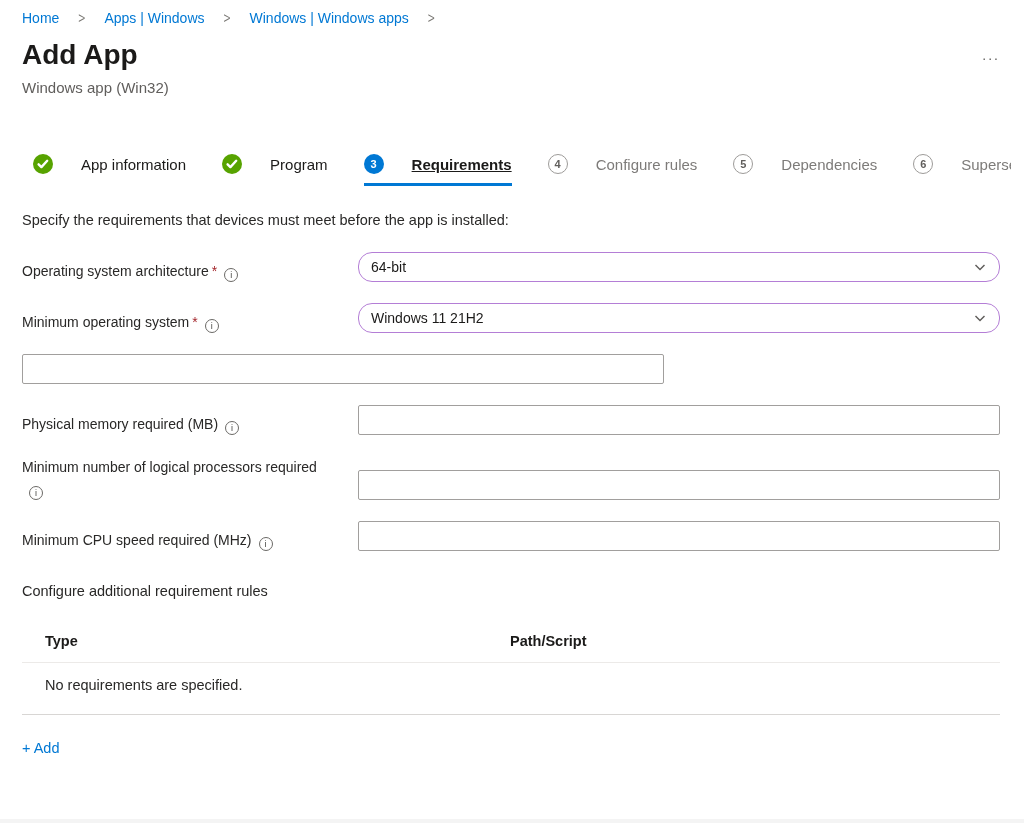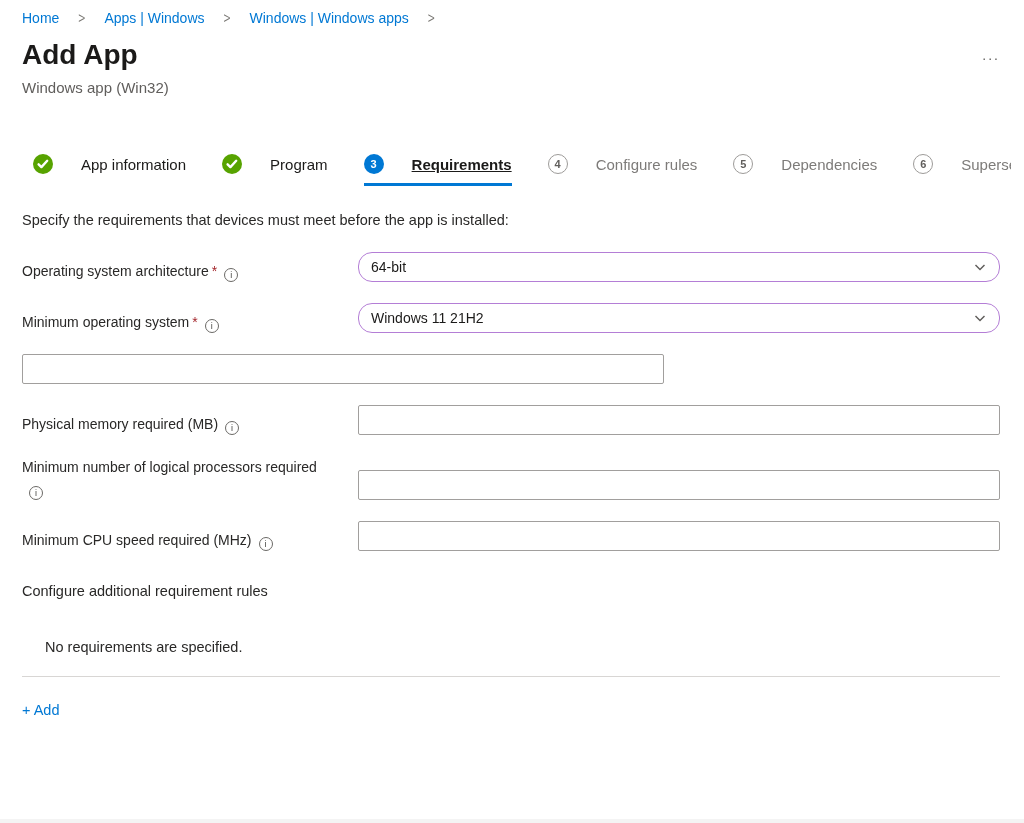--- a/index.html
+++ b/index.html
@@ -198,20 +198,24 @@
         <input type="text" class="textbox" value="" style="">
       </div>
     </div>
 
   </div>
 
   
   <div class="section-title">Configure additional requirement rules</div>
 
   <div class="rules-table">
+    <div class="thead">
+      <div class="col-type">Type</div>
+      <div class="col-path">Path/Script</div>
+    </div>
     <div class="empty-row">No requirements are specified.</div>
   </div>
 
   <a class="add-link">+ Add</a>
 
 </div>
 
 <div class="bottom-strip"></div>
 
 </body></html>

